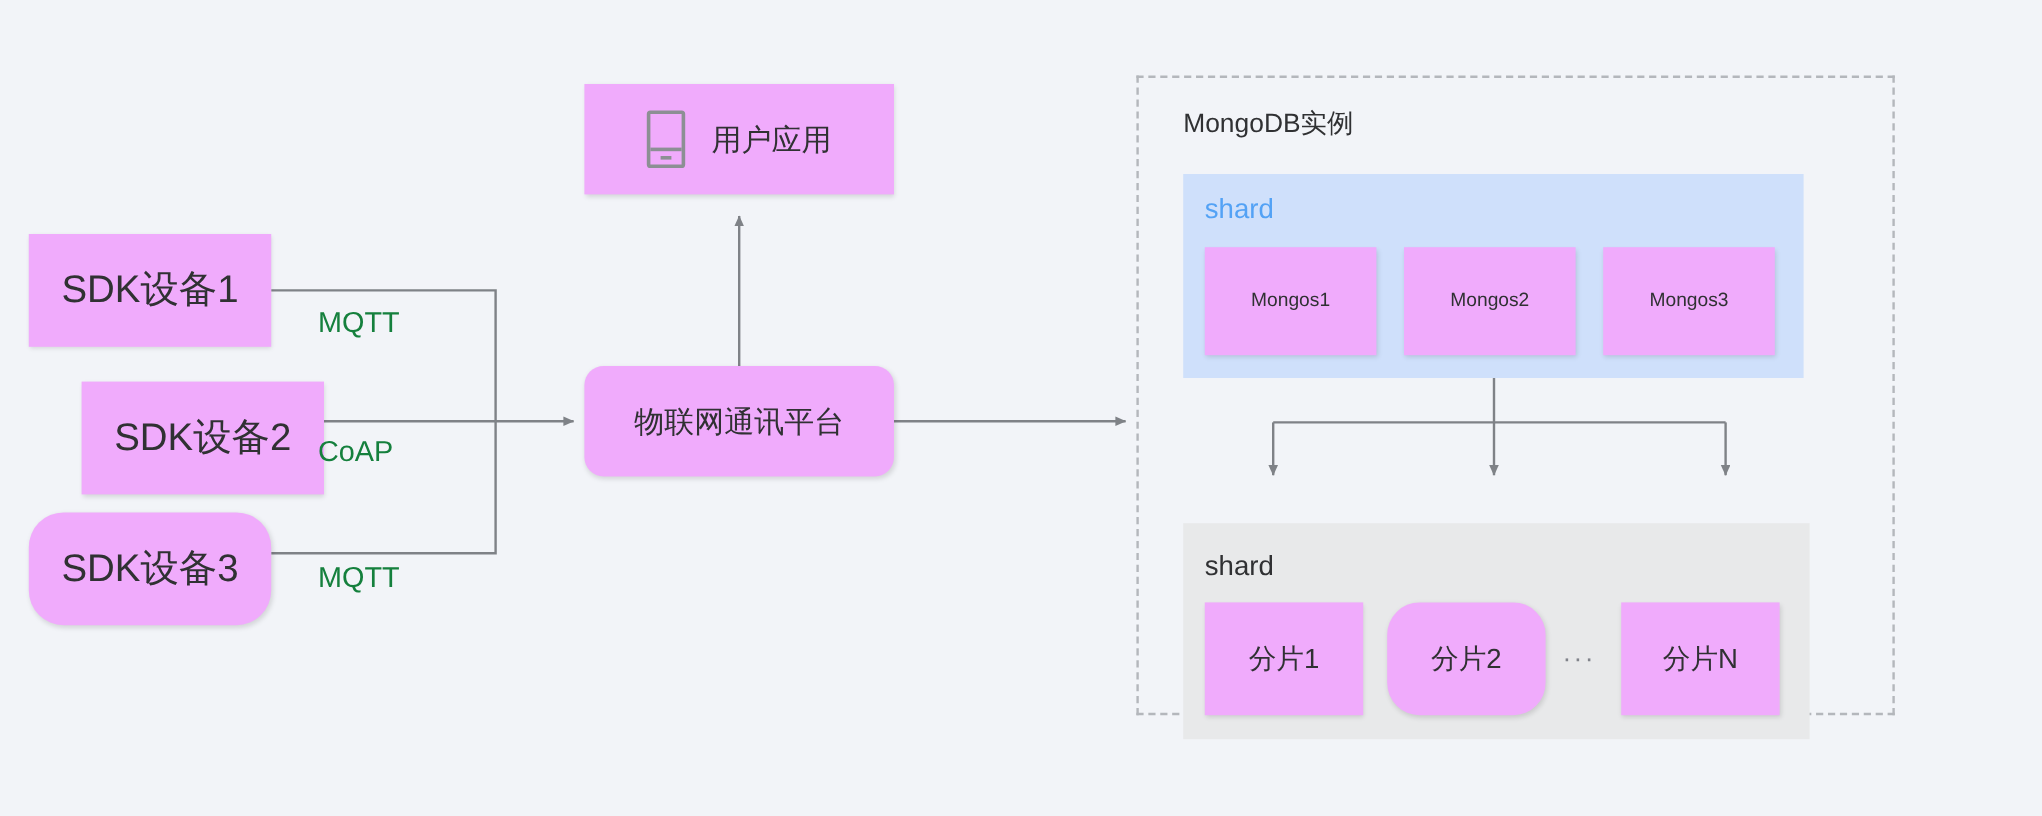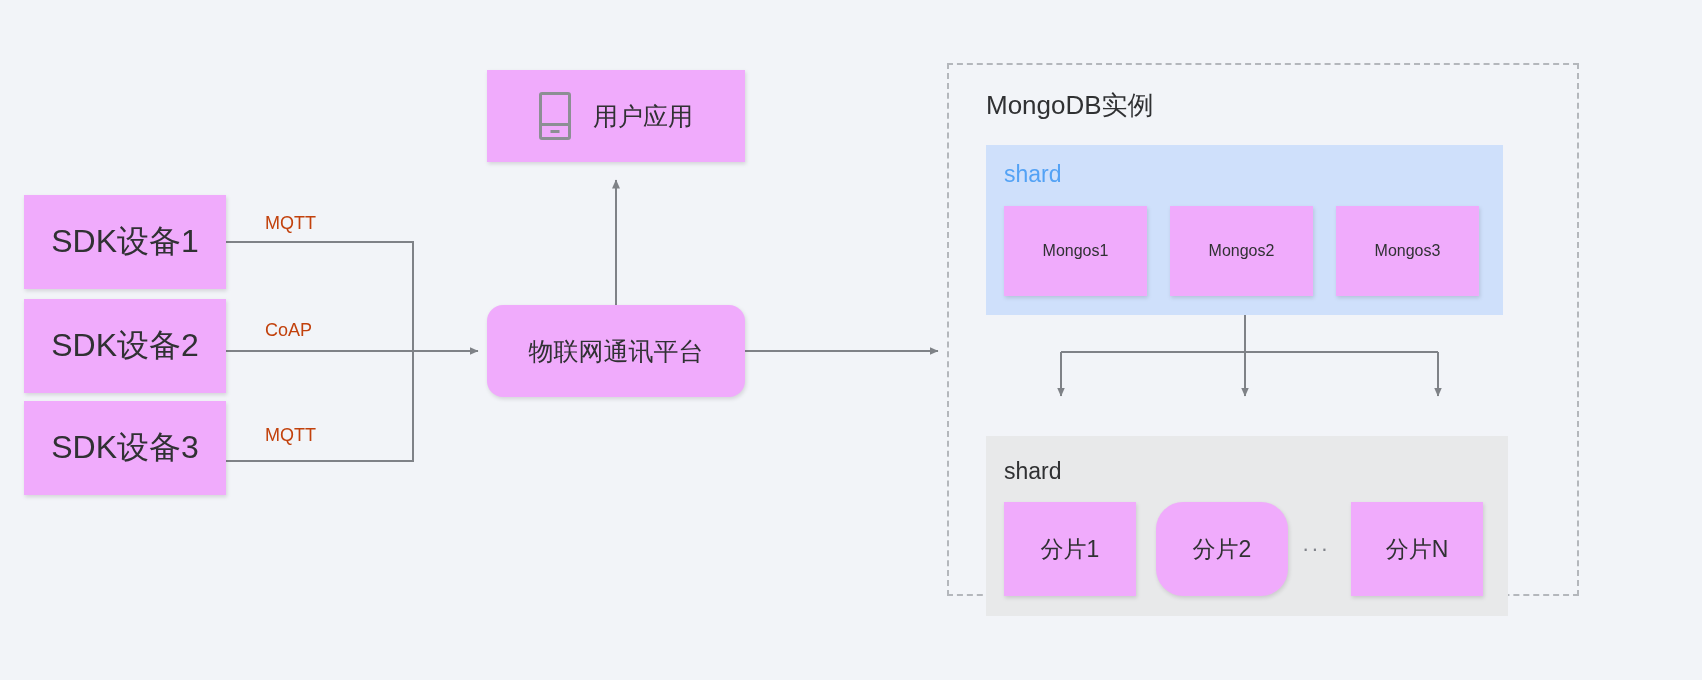--- a/index.html
+++ b/index.html
@@ -36,22 +36,22 @@
     color: #303133;
     box-sizing: border-box;
   }
   .sdk-node {
     width: 202px;
     height: 94px;
     left: 24px;
     font-size: 32px;
   }
   #sdk1 { top: 195px; }
-  #sdk2 { top: 299px; }
-  #sdk3 { top: 401px; }
+  #sdk2 { top: 318px; margin-left: 44px; }
+  #sdk3 { top: 427px; border-radius: 29px; }
 
   #app-node {
     left: 487px;
     top: 70px;
     width: 258px;
     height: 92px;
     gap: 22px;
     font-size: 25px;
   }
   #iot-node {
@@ -87,39 +87,40 @@
     left: 50%;
     transform: translateX(-50%);
     bottom: 4px;
     width: 9px;
     height: 3px;
     background: #8c8f94;
   }
 
   .wire-label {
     position: absolute;
-    font-size: 18px;
-    color: #c2410c;
+    font-size: 24px;
+    color: #15803d;
     white-space: nowrap;
+    margin-top: 43px;
   }
 
   #mongo-frame {
     position: absolute;
     left: 947px;
     top: 63px;
     width: 632px;
     height: 533px;
     border: 2px dashed #b4b7bc;
     box-sizing: border-box;
   }
   #mongo-title {
     position: absolute;
     left: 986px;
     top: 88px;
-    font-size: 26px;
+    font-size: 22px;
     color: #303133;
     white-space: nowrap;
   }
 
   #proxy-group {
     position: absolute;
     left: 986px;
     top: 145px;
     width: 517px;
     height: 170px;

